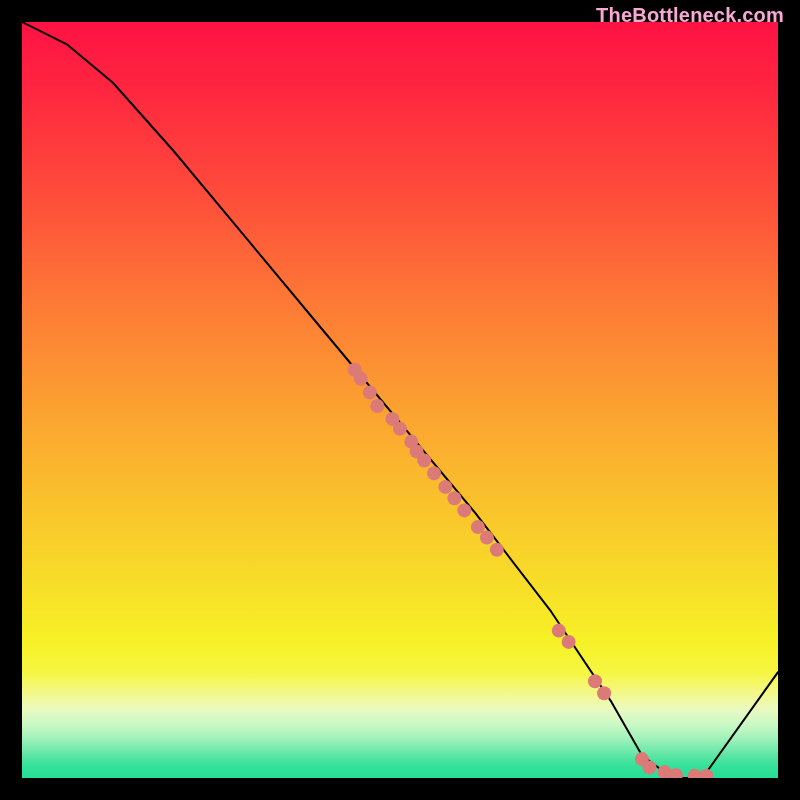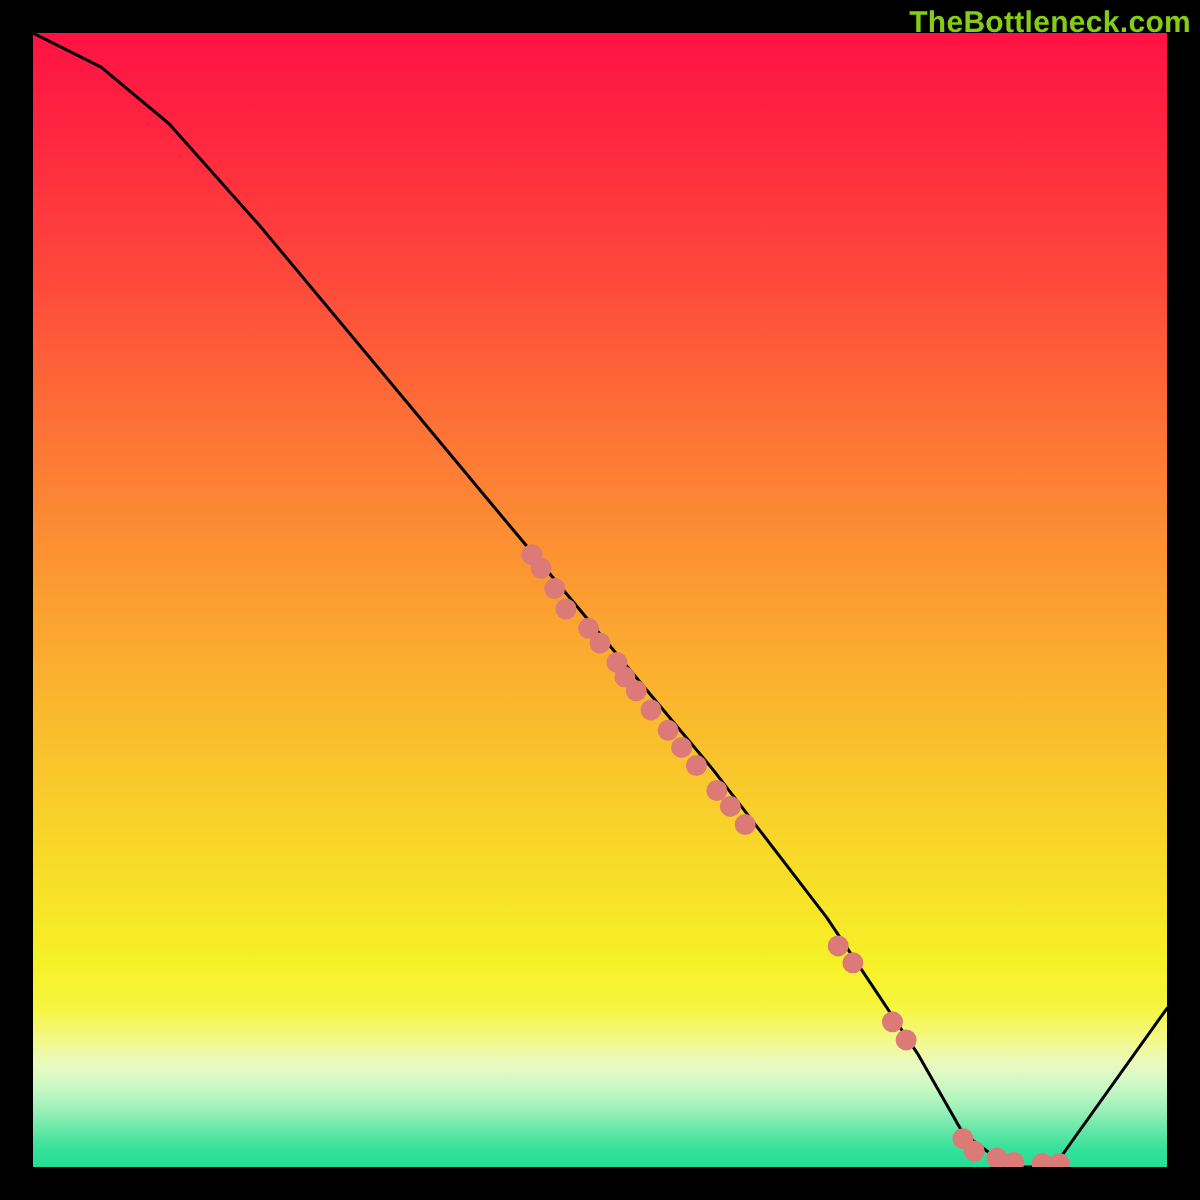--- a/index.html
+++ b/index.html
@@ -13,22 +13,22 @@
   }
   .stage {
     position: relative;
     width: 800px;
     height: 800px;
     background: #000;
   }
   .watermark {
     position: absolute;
     top: 4px;
-    right: 6px;
-    color: #84cc16;
+    right: 16px;
+    color: #f9a8d4;
     font-size: 20px;
     font-weight: 600;
     letter-spacing: 0.2px;
     z-index: 20;
   }
   .plot {
     position: absolute;
     left: 22px;
     top: 22px;
     width: 756px;

